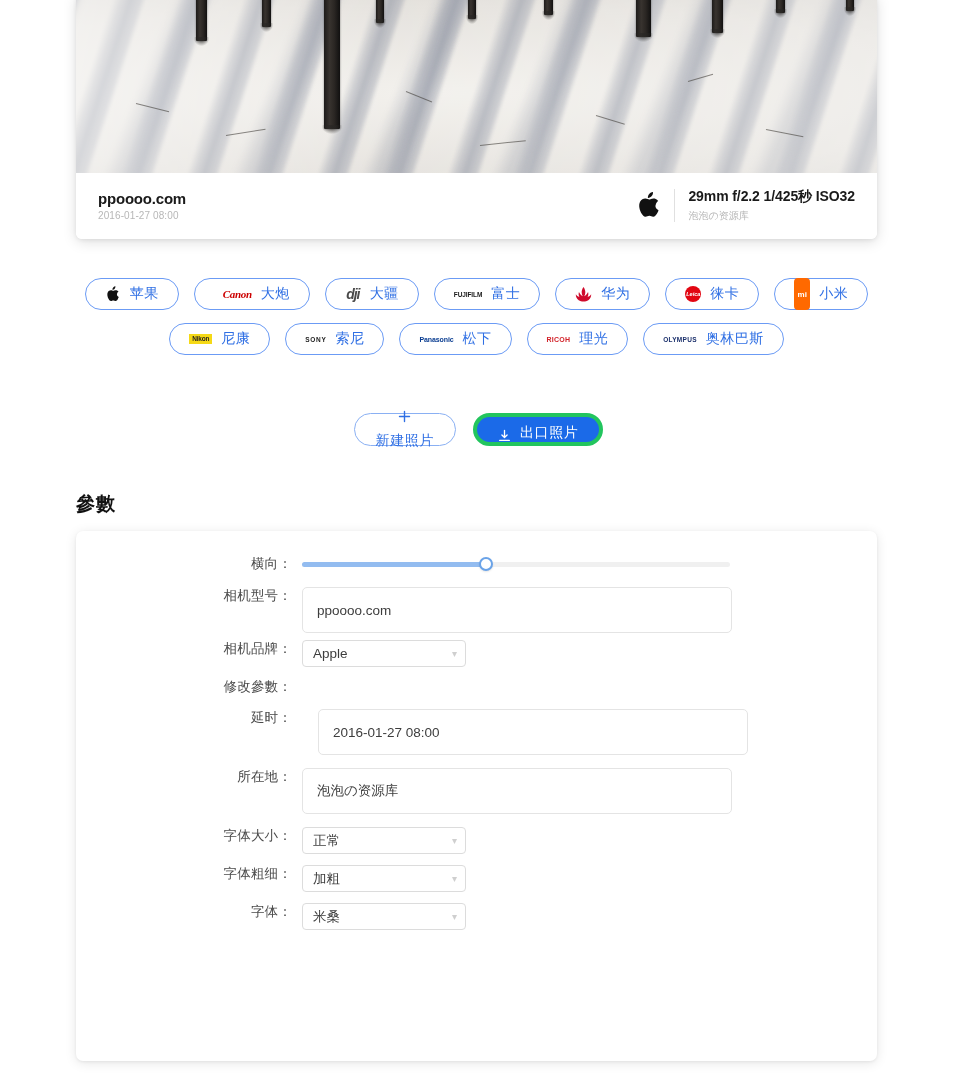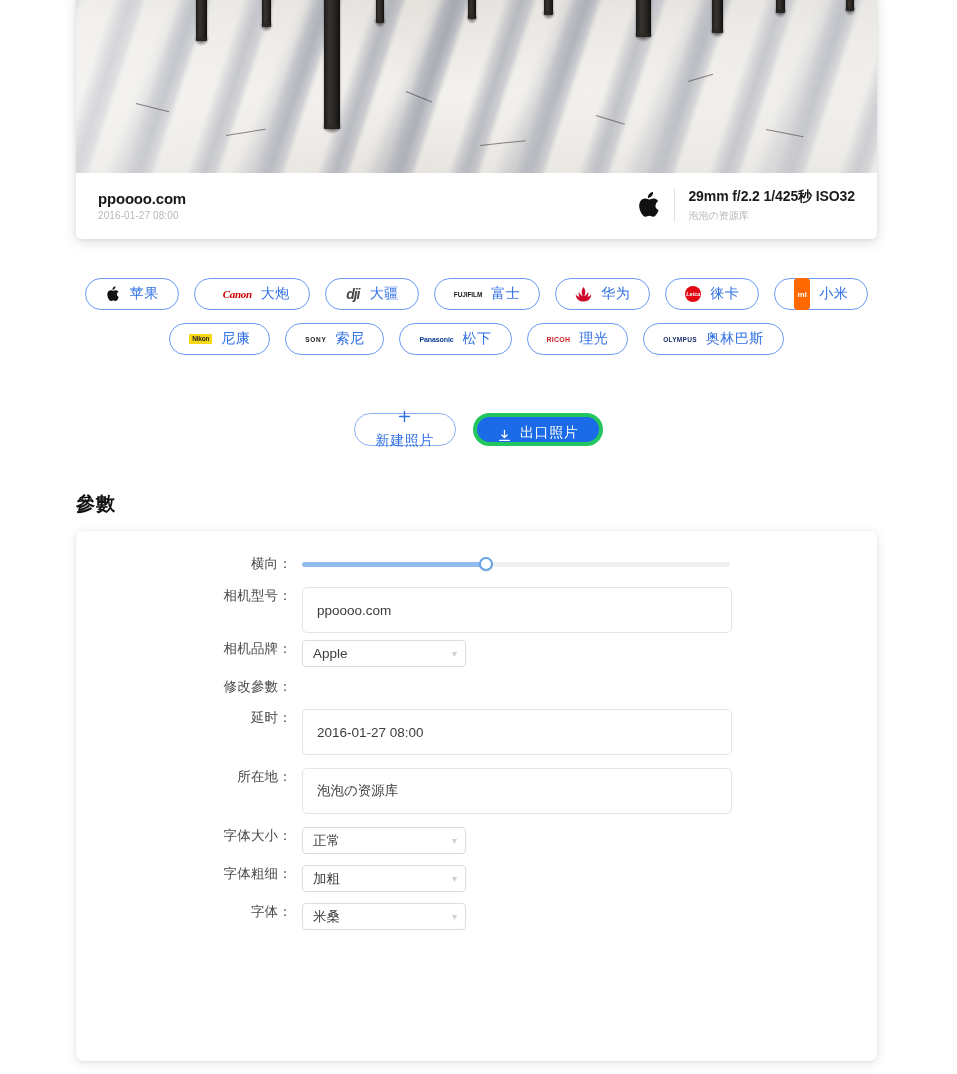--- a/index.html
+++ b/index.html
@@ -462,21 +462,21 @@
       <div class="field-select">
         <span>Apple</span>
         <span class="chev">▾</span>
       </div>
     </div>
 
     <div class="form-row">
       <div class="form-label">修改參數：</div>
     </div>
 
-    <div class="form-row" style="margin-top:13px;">
+    <div class="form-row" style="margin-top:13px;gap:16px;">
       <div class="form-label">延时：</div>
       <input class="field-input" value="2016-01-27 08:00" style="">
     </div>
 
     <div class="form-row" style="margin-top:13px;">
       <div class="form-label">所在地：</div>
       <input class="field-input" value="泡泡の资源库" style="">
     </div>
 
     <div class="form-row" style="margin-top:13px;margin-bottom:11px;">

